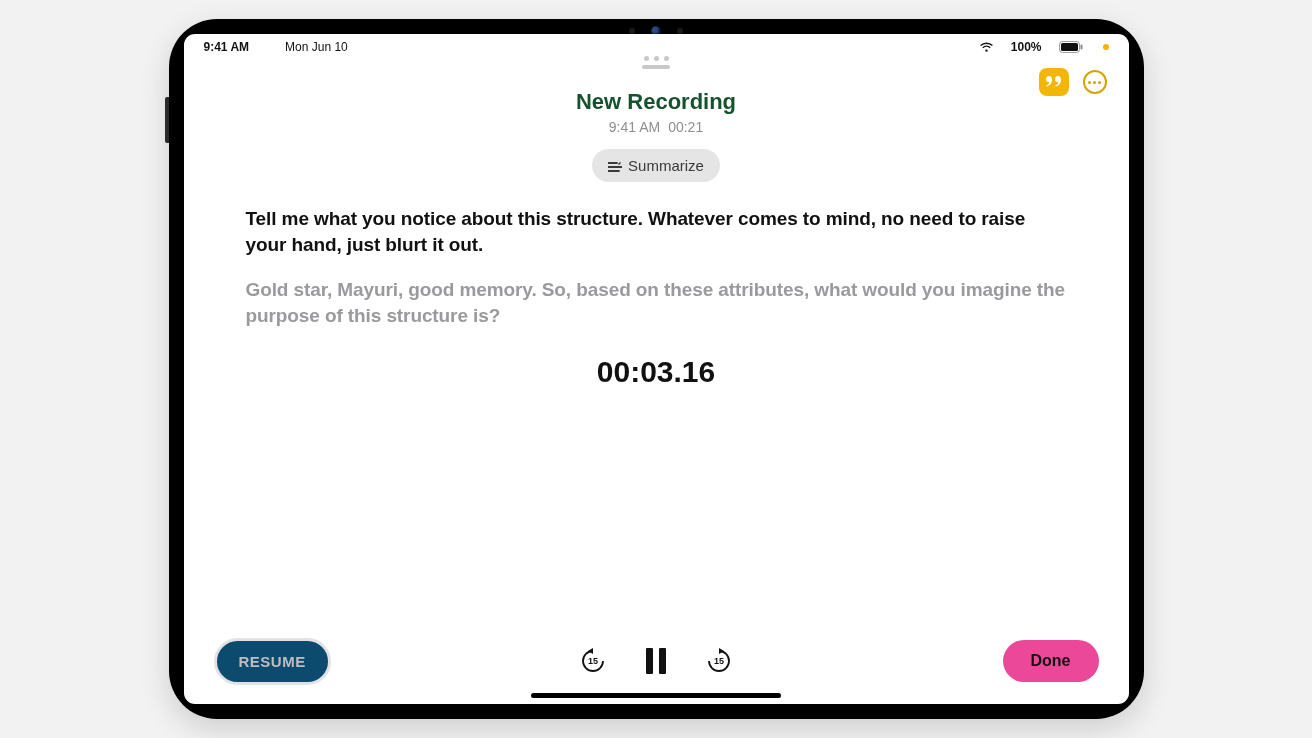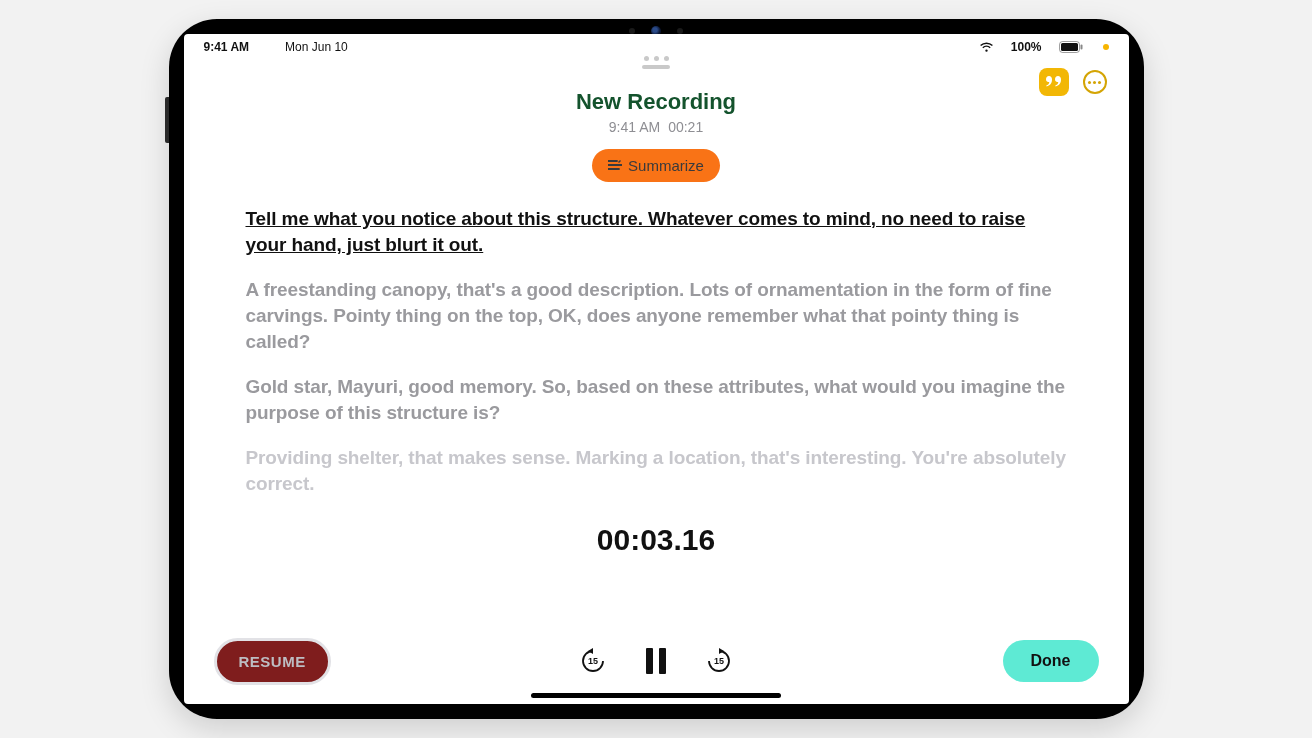--- a/index.html
+++ b/index.html
@@ -33,21 +33,21 @@
   .camera {
     position: absolute;
     top: 7px; left: 50%; transform: translateX(-50%);
     width: 10px; height: 10px; border-radius: 50%;
     background: radial-gradient(circle at 40% 40%, #2a4a88 0 25%, #0a1530 60%);
     box-shadow: -24px 0 0 -2px #1a1a1a, 24px 0 0 -2px #1a1a1a;
   }
   .screen {
     width: 100%; height: 100%;
     background: #fff;
-    border-radius: 4px;
+    border-radius: 11px;
     position: relative;
     overflow: hidden;
     display: flex;
     flex-direction: column;
   }
 
   
   .status {
     flex: 0 0 auto;
     display: flex;
@@ -90,37 +90,37 @@
     color:#d4a404;
   }
   .more-btn .d { display:flex; gap:2px; }
   .more-btn .d span { width:3px;height:3px;border-radius:50%;background:#d4a404; }
 
   
   .header { text-align:center; margin-top: 20px; }
   .title { font-size: 22px; font-weight: 700; color:#14532d; }
   .meta { font-size: 14px; color:#8e8e93; margin-top:4px; display:flex; gap:8px; justify-content:center; }
   .summarize {
-    display:inline-flex; align-items:center; gap:6px;
+    display:inline-flex; align-items:flex-end; gap:6px;
     margin-top: 14px;
-    background:#f97316; color:#3a3a3c;
+    background:#e5e5e5; color:#3a3a3c;
     font-size:15px; font-weight:500;
     padding: 8px 16px; border-radius: 20px;
   }
 
   
   .transcript {
     padding: 24px 62px 0 62px;
     font-size: 19px;
     line-height: 1.35;
     font-weight: 600;
     letter-spacing: -0.1px;
   }
   .transcript p { margin-bottom: 20px; }
-  .p-active { color:#111;text-decoration:underline; }
+  .p-active { color:#111; }
   .p-past { color:#9a9a9e; }
   .p-fade { color:#c7c7cc; }
 
   
   .timecode {
     text-align:center;
     font-size: 30px;
     font-weight: 700;
     color:#111;
     margin-top: 6px;
@@ -129,30 +129,30 @@
   .controls-row {
     position: absolute;
     left: 0; right: 0; bottom: 30px;
     display:flex; align-items:center; justify-content:center;
     padding: 0 30px;
   }
   .resume-btn {
     position:absolute; left:30px;
     padding: 12px 22px;
     border-radius: 26px;
-    background:#7f1d1d;
+    background:#0c4a6e;
     border: 3px solid #e2e2e6;
     color:#bdbdc2;
     font-size: 15px; font-weight:700; letter-spacing:.5px;
   }
   .done-btn {
     position:absolute; right:30px;
     padding: 12px 28px;
     border-radius: 22px;
-    background:#5eead4;
+    background:#ec4899;
     color:#111;
     font-size:16px; font-weight:600;
   }
   .transport { display:flex; gap:40px; align-items:flex-start; }
   .skip { width:26px; height:26px; position:relative; }
   .skip svg { width:26px; height:26px; stroke:#111; fill:none; stroke-width:1.8; }
   .skip .num { position:absolute; inset:0; display:flex; align-items:center; justify-content:center; font-size:9px; font-weight:700; color:#111; }
   .pause { display:flex; gap:6px; }
   .pause span { width:7px; height:26px; background:#111; border-radius:1px; }
 
@@ -225,23 +225,21 @@
         <svg width="14" height="12" viewBox="0 0 14 12">
             <path d="M0 1h9M0 5h14M0 9h11" stroke="#3a3a3c" stroke-width="1.8" stroke-linecap="round"></path>
             <path d="M12 0l1 1-2 2-1-1z" fill="#3a3a3c"></path>
           </svg>
         <span>Summarize</span>
       </div>
     </div>
 
     <div class="transcript">
       <p class="p-active">Tell me what you notice about this structure. Whatever comes to mind, no need to raise your hand, just blurt it out.</p>
-      <p class="p-past">A freestanding canopy, that's a good description. Lots of ornamentation in the form of fine carvings. Pointy thing on the top, OK, does anyone remember what that pointy thing is called?</p>
       <p class="p-past">Gold star, Mayuri, good memory. So, based on these attributes, what would you imagine the purpose of this structure is?</p>
-      <p class="p-fade">Providing shelter, that makes sense. Marking a location, that's interesting. You're absolutely correct.</p>
     </div>
 
     <div class="timecode">00:03.16</div>
 
     <div class="controls-row">
       <div class="resume-btn">
         <span>RESUME</span>
       </div>
 
       <div class="transport">

